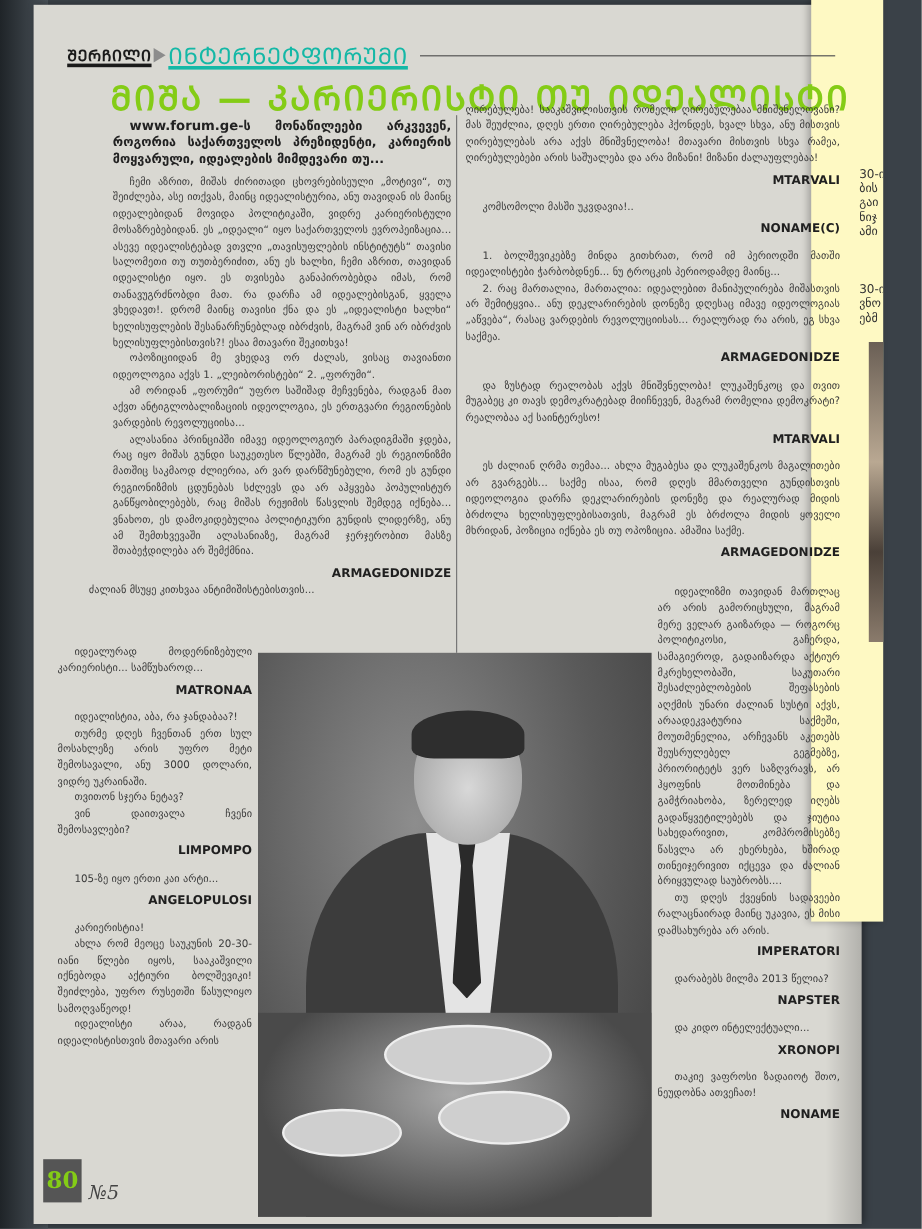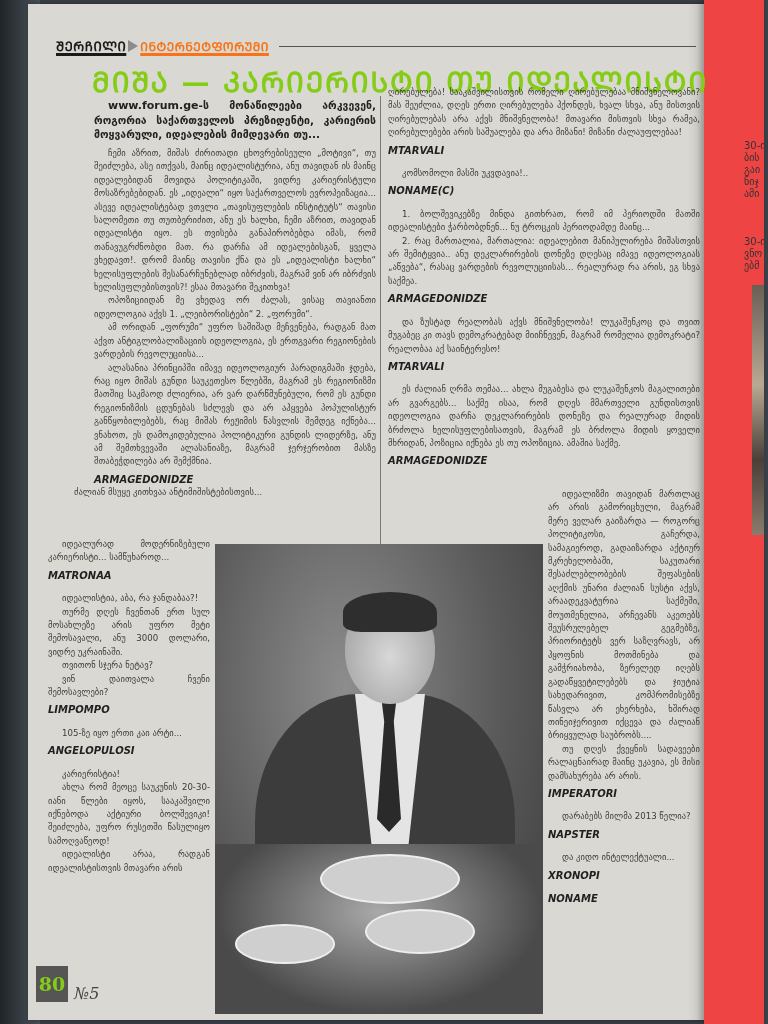--- a/index.html
+++ b/index.html
@@ -2,40 +2,40 @@
 <html><head>
 <meta charset="utf-8">
 <style>
   *{box-sizing:border-box;margin:0;padding:0}
   html,body{width:768px;height:1024px;overflow:hidden}
   body{background:#3a4148;font-family:"DejaVu Sans",sans-serif;position:relative}
   .bg-left{position:absolute;left:0;top:0;width:40px;height:1024px;background:linear-gradient(90deg,#1f2428,#4b535a)}
   .page{position:absolute;left:28px;top:4px;width:690px;height:1016px;background:#d9d8d2;
         box-shadow:2px 0 6px rgba(0,0,0,.4)}
   .page-shade{position:absolute;right:0;top:0;width:30px;height:100%;background:linear-gradient(90deg,rgba(0,0,0,0),rgba(0,0,0,.18))}
-  .next-page{position:absolute;left:704px;top:0;width:60px;height:1024px;background:#ef4444;overflow:hidden;
+  .next-page{position:absolute;left:676px;top:0;width:60px;height:768px;background:#fef9c3;overflow:hidden;
              box-shadow:-3px 0 6px rgba(0,0,0,.25)}
   .next-page .txt{position:absolute;left:40px;font-size:10px;color:#333;line-height:12px;white-space:nowrap}
   .next-page .photo{position:absolute;left:48px;top:285px;width:30px;height:250px;background:linear-gradient(180deg,#6a5f55,#b9a892 40%,#4a4038 70%,#8a7b6c)}
 
   .header-band{position:absolute;left:56px;top:36px;width:640px;height:20px;display:flex;align-items:center;gap:2px}
   .section-label{font-family:"DejaVu Sans",sans-serif;font-weight:900;font-size:13px;color:#1a1a1a;letter-spacing:.5px;
                  text-decoration:underline;text-decoration-thickness:3px}
   .section-arrow{width:0;height:0;border-left:10px solid #8c8c8c;border-top:6px solid transparent;border-bottom:6px solid transparent}
-  .section-topic{font-weight:700;font-size:12px;color:#f97316;letter-spacing:.5px;text-decoration:underline;text-decoration-thickness:3px}
+  .section-topic{font-weight:400;font-size:19px;color:#14b8a6;letter-spacing:.5px;text-decoration:underline;text-decoration-thickness:3px}
   .header-rule{flex:1;height:1px;background:#555;margin-left:8px}
 
   .headline{position:absolute;left:92px;top:62px;width:600px;font-family:"DejaVu Sans",sans-serif;font-weight:900;
             font-size:28px;color:#84cc16;letter-spacing:2px;white-space:nowrap}
 
   .col{position:absolute;font-family:"DejaVu Sans",sans-serif;color:#3b3b3b;font-size:8.6px;line-height:13.4px;text-align:justify}
   .col p{text-indent:14px}
   .lead{font-weight:bold;font-size:10.5px;line-height:14px;color:#222;text-indent:14px;margin-bottom:6px}
   .lead b{font-size:11px}
-  .sig{font-weight:bold;font-style:italic;font-size:10px;color:#1f1f1f;text-align:left;margin:4px 0 10px;text-indent:0!important}
+  .sig{font-weight:bold;font-size:10px;color:#1f1f1f;text-align:right;margin:4px 0 10px;text-indent:0!important}
   .col-rule{position:absolute;left:380px;top:96px;width:1px;height:448px;background:#777}
 
   .photo{position:absolute;left:215px;top:544px;width:328px;height:470px;overflow:hidden;
          background:radial-gradient(ellipse at 40% 30%,#8d8d8d,#5a5a5a 55%,#3a3a3a);}
   .photo .man-head{position:absolute;left:130px;top:55px;width:90px;height:105px;border-radius:45% 45% 50% 50%;background:radial-gradient(ellipse at 50% 55%,#d8d8d8,#9a9a9a)}
   .photo .hair{position:absolute;left:128px;top:48px;width:94px;height:40px;border-radius:50% 50% 20% 20%;background:#2e2e2e}
   .photo .suit{position:absolute;left:40px;top:150px;width:260px;height:320px;border-radius:40% 40% 0 0;background:#3c3c3c}
   .photo .shirt{position:absolute;left:140px;top:150px;width:70px;height:160px;background:#e4e4e4;clip-path:polygon(0 0,100% 0,75% 100%,25% 100%)}
   .photo .tie{position:absolute;left:162px;top:158px;width:24px;height:130px;background:#2a2a2a;clip-path:polygon(20% 0,80% 0,70% 15%,100% 90%,50% 100%,0 90%,30% 15%)}
   .photo .table{position:absolute;left:0;top:300px;width:328px;height:170px;background:radial-gradient(ellipse at 50% 40%,#a9a9a9,#4a4a4a 70%)}
@@ -120,20 +120,21 @@
 </div>
 
 <div class="col" style="left:548px;top:488px;width:152px">
   <p>იდეალიზმი თავიდან მართლაც არ არის გამორიცხული, მაგრამ მერე ველარ გაიზარდა — როგორც პოლიტიკოსი, გაჩერდა, სამაგიეროდ, გადაიზარდა აქტიურ მკრეხელობაში, საკუთარი შესაძლებლობების შეფასების აღქმის უნარი ძალიან სუსტი აქვს, არაადეკვატურია საქმეში, მოუთმენელია, არჩევანს აკეთებს შეუსრულებელ გეგმებზე, პრიორიტეტს ვერ საზღვრავს, არ ჰყოფნის მოთმინება და გამჭრიახობა, ზერელედ იღებს გადაწყვეტილებებს და ჯიუტია სახედარივით, კომპრომისებზე წასვლა არ ეხერხება, ხშირად თინეიჯერივით იქცევა და ძალიან ბრიყვულად საუბრობს....</p>
   <p>თუ დღეს ქვეყნის სადავეები რალაცნაირად მაინც უკავია, ეს მისი დამსახურება არ არის.</p>
   <div class="sig">IMPERATORI</div>
   <p>დარაბებს მილმა 2013 წელია?</p>
   <div class="sig">NAPSTER</div>
   <p>და კიდო ინტელექტუალი...</p>
   <div class="sig">XRONOPI</div>
+  <p>თაკიე ვაფროსი ზადაიოტ შთო, ნეუდობნა ათვეჩათ!</p>
   <div class="sig">NONAME</div>
 </div>
 
 <div class="photo">
   <div class="suit"></div>
   <div class="shirt"></div>
   <div class="tie"></div>
   <div class="man-head"></div>
   <div class="hair"></div>
   <div class="table"></div>

